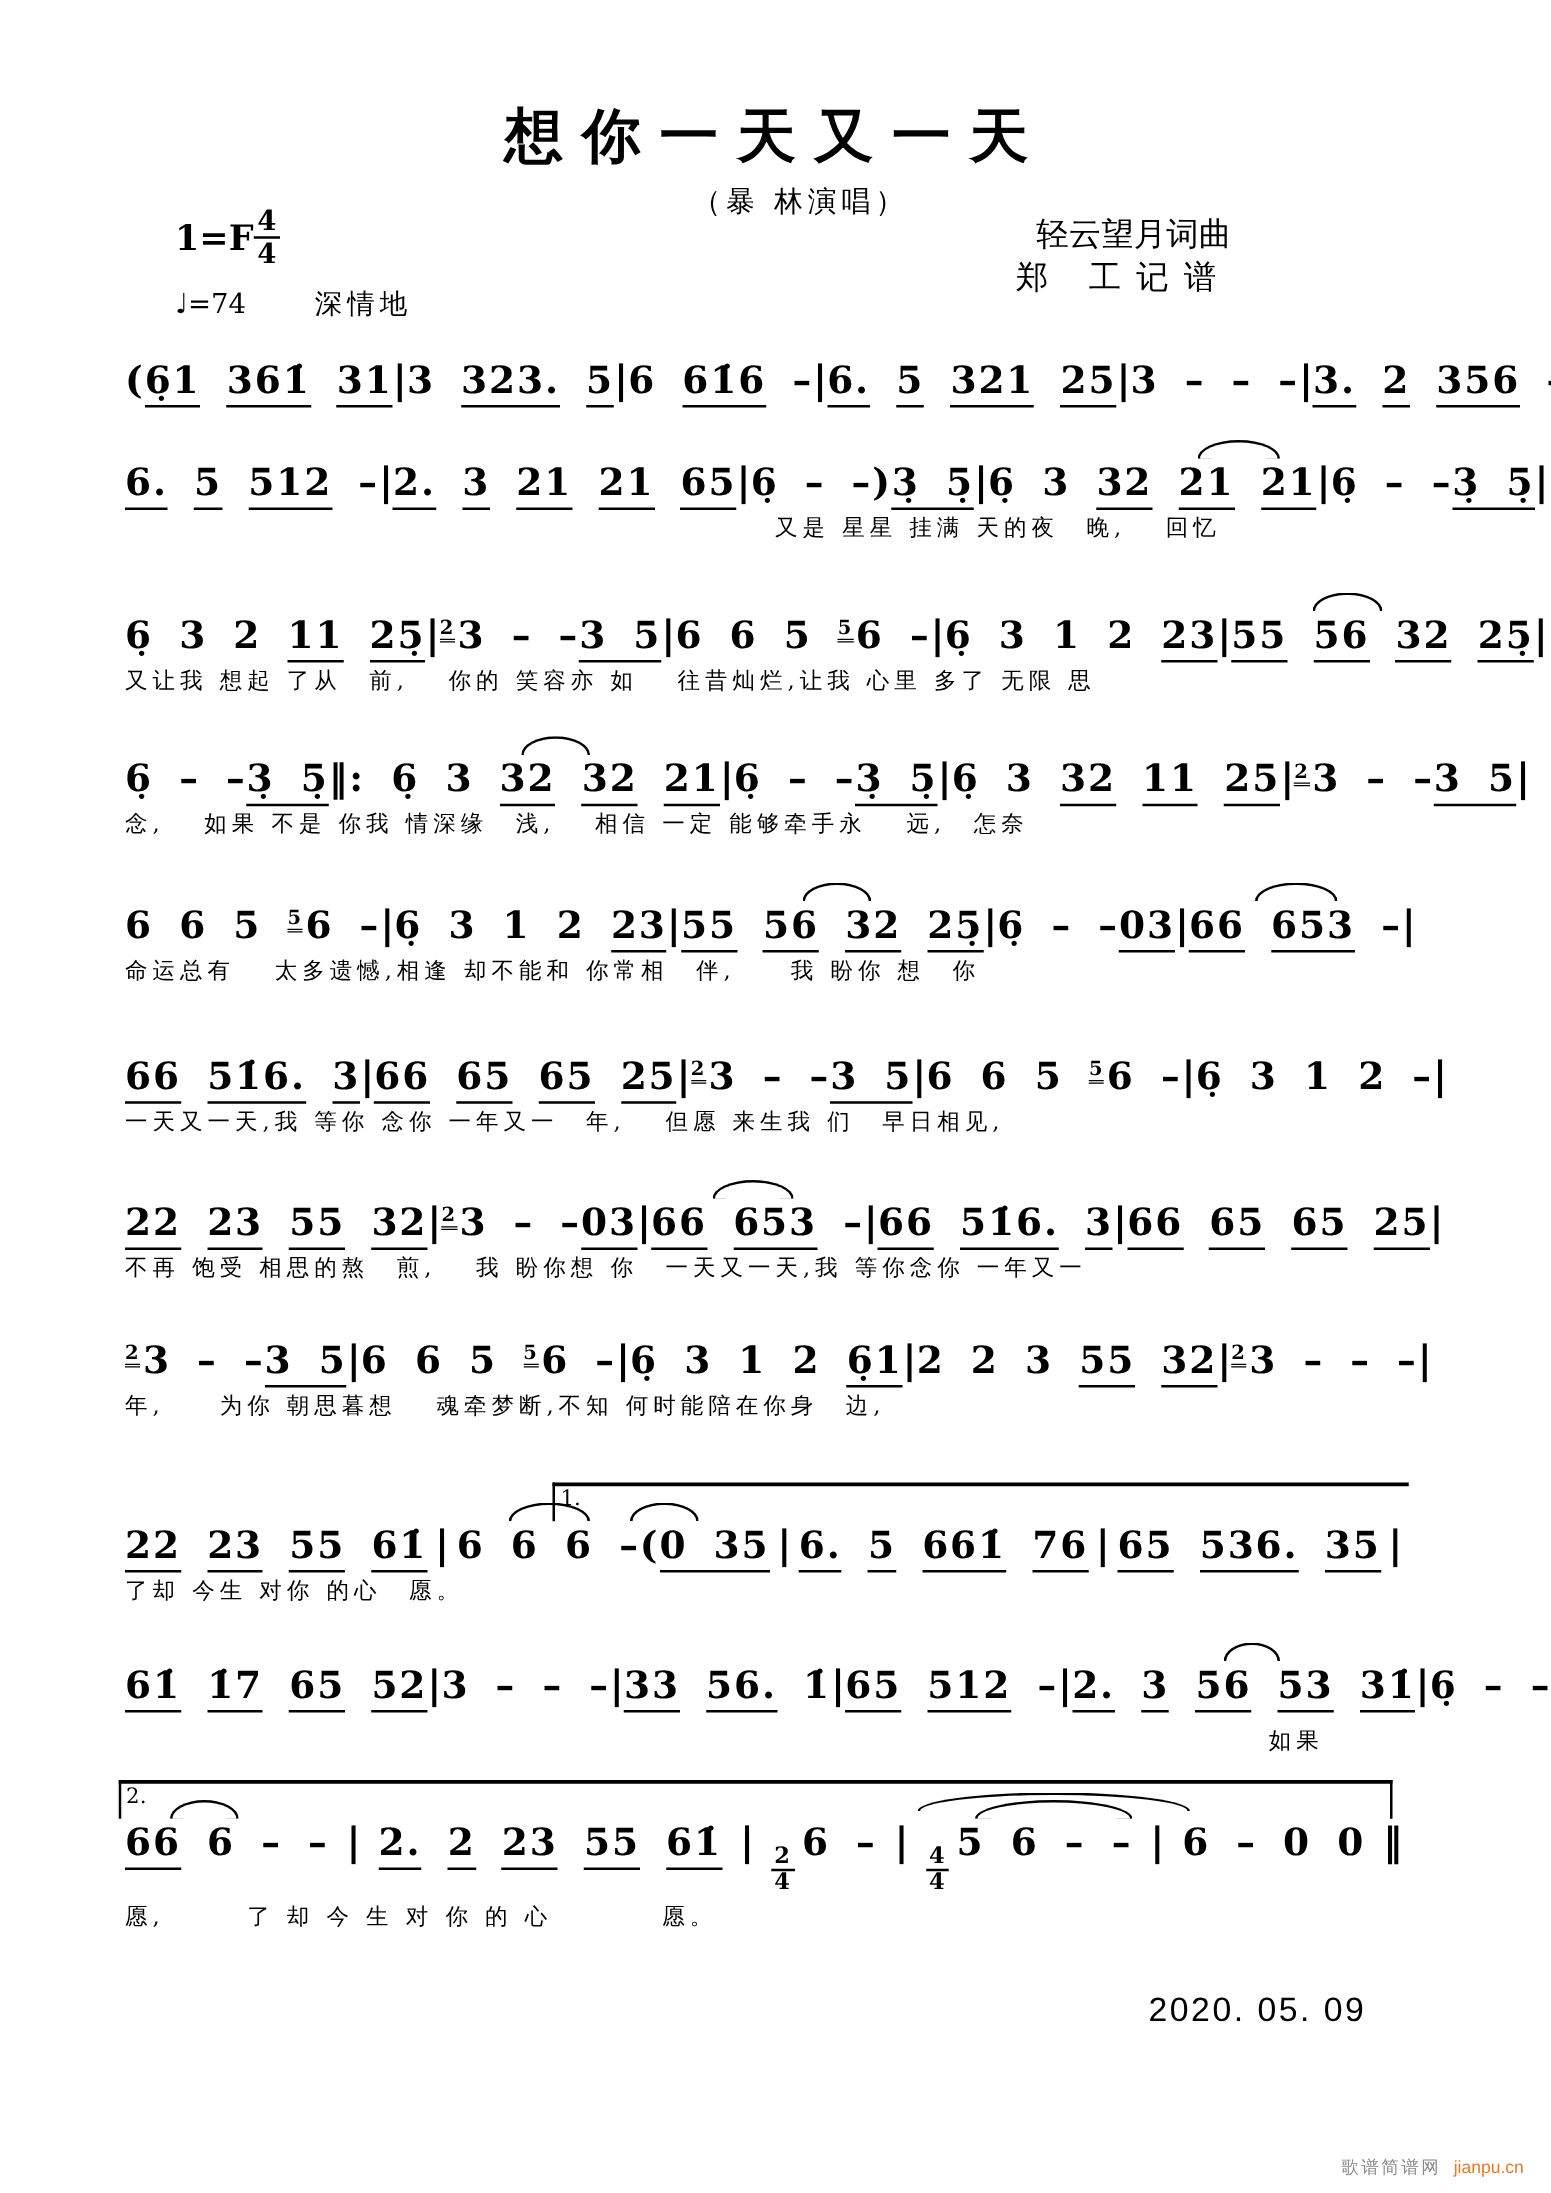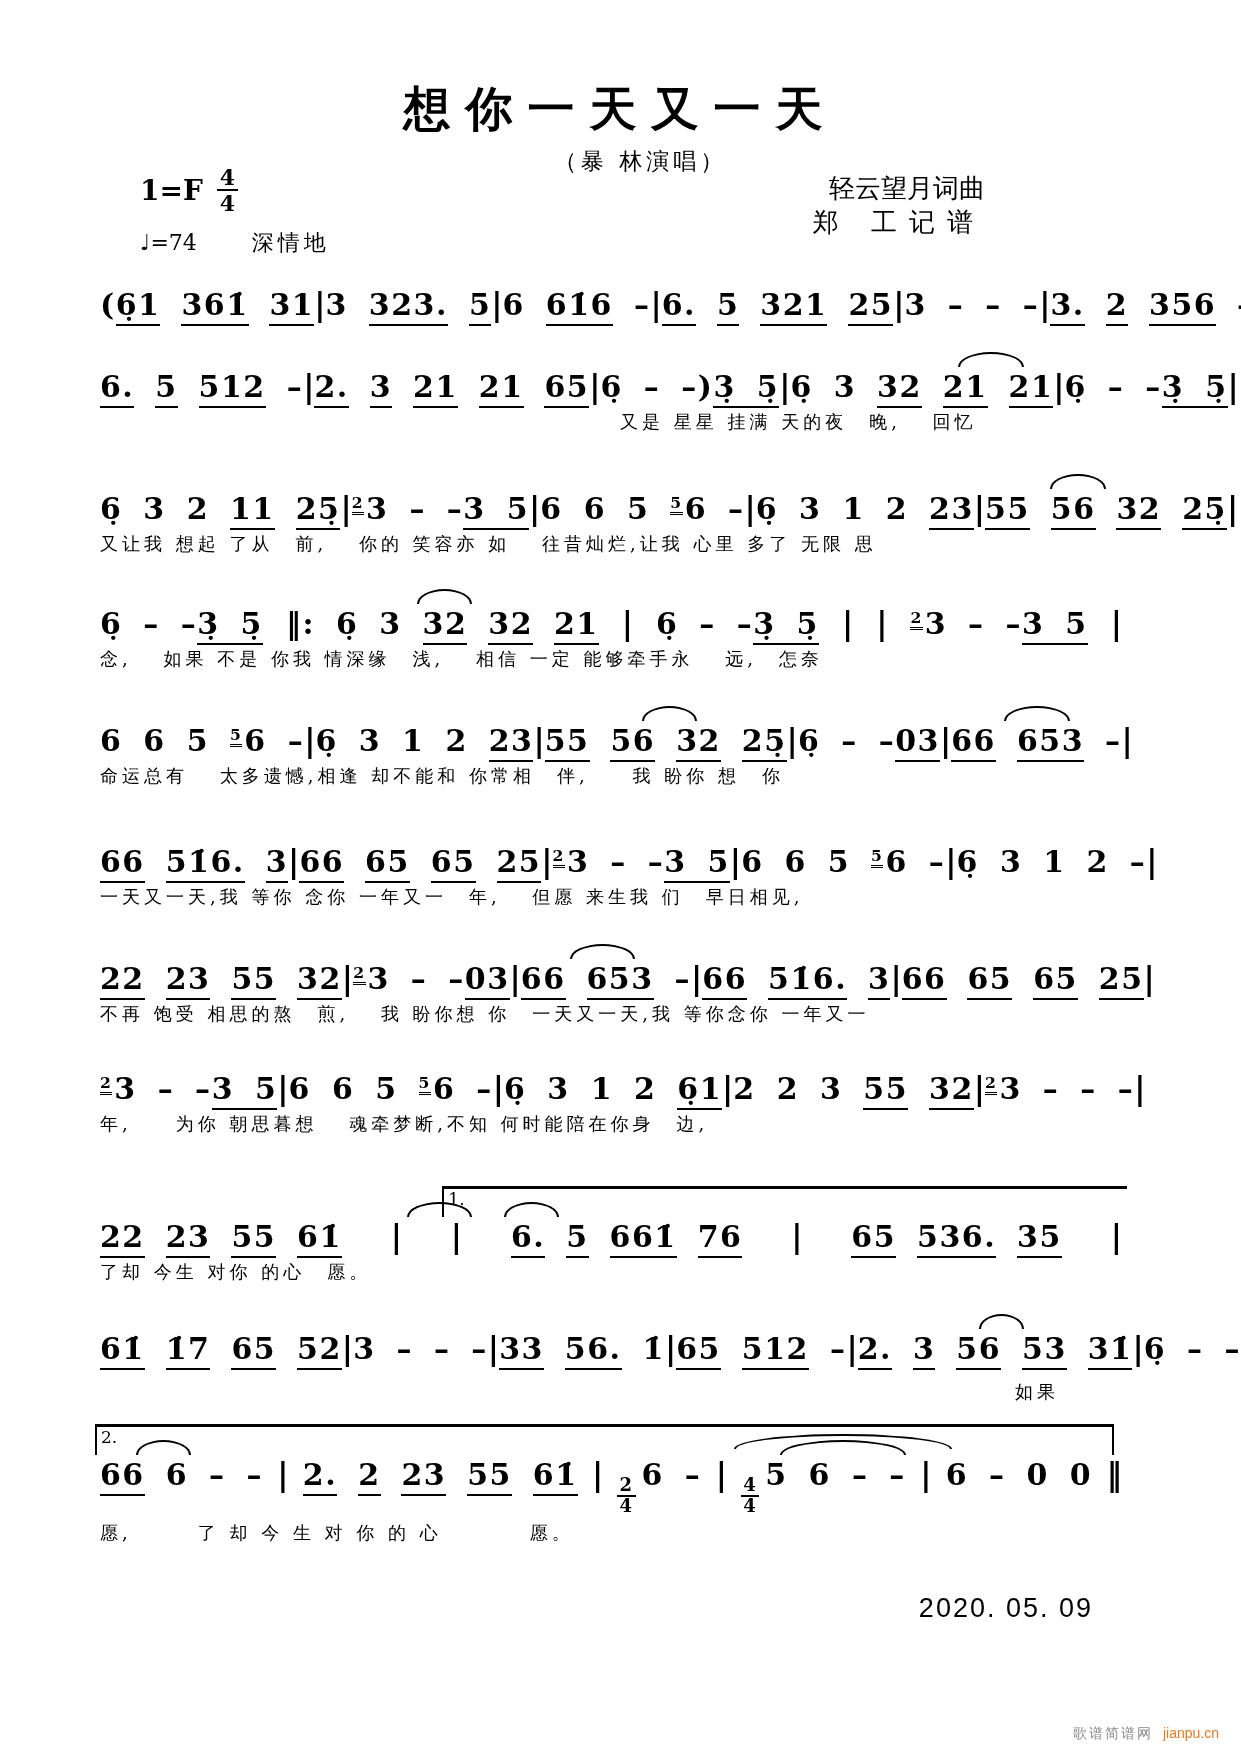--- a/index.html
+++ b/index.html
@@ -4,21 +4,21 @@
 <style>
   html,body{margin:0;padding:0;background:#fff;}
   .page{position:relative;width:1241px;height:1754px;background:#fff;color:#000;
         font-family:"DejaVu Serif",serif;overflow:hidden;}
   
   .title{position:absolute;top:78px;left:0;width:100%;text-align:center;
          font-size:47px;font-weight:bold;letter-spacing:15px;}
   .subtitle{position:absolute;top:146px;left:0;width:100%;text-align:center;
             font-size:23px;letter-spacing:4px;padding-left:20px;}
   .keysig{position:absolute;top:166px;left:140px;font-size:28px;font-weight:bold;
-          display:flex;align-items:center;gap:14px;}
+          display:flex;align-items:center;}
   .tsig{display:inline-flex;flex-direction:column;text-align:center;font-size:22px;
         line-height:1.0;font-weight:bold;}
   .tsig span:first-child{border-bottom:2px solid #000;padding:0 3px 1px;}
   .tsig span:last-child{padding-top:1px;}
   .temporow{position:absolute;top:228px;left:140px;font-size:22px;}
   .temporow .expr{margin-left:48px;letter-spacing:4px;text-align:right;}
   .credits{position:absolute;top:172px;right:256px;text-align:right;font-size:26px;line-height:1.3;}
   .credits .c2{letter-spacing:12px;margin-left:33px;}
   
   .system{position:absolute;left:100px;width:1022px;}
@@ -122,20 +122,21 @@
     <div class="lyrics">又让我 想起 了从　前,　 你的 笑容亦 如　 往昔灿烂,让我 心里 多了 无限 思</div>
   </div>
 
   <div class="system" style="top:605px">
     <div class="notation">
         <span class="ms">6̣ – –<span class="bm">3̣ 5̣</span></span>
         <span class="ms">‖: 6̣ 3 <span class="bm">32</span> <span class="bm">32</span> <span class="bm">21</span></span>
         <span class="bl">|</span>
         <span class="ms">6̣ – –<span class="bm">3̣ 5̣</span></span>
         <span class="bl">|</span>
+        <span class="ms">6̣ 3 <span class="bm">32</span> <span class="bm">11</span> <span class="bm">25</span></span>
         <span class="bl">|</span>
         <span class="ms"><sup class="gr">2</sup>3 – –<span class="bm">3 5</span></span>
         <span class="bl">|</span>
       <div class="arc" style="left:31%;width:5%"></div>
     </div>
     <div class="lyrics">念,　 如果 不是 你我 情深缘　浅,　 相信 一定 能够牵手永　 远,　怎奈</div>
   </div>
 
   <div class="system" style="top:722px">
     <div class="notation">
@@ -201,20 +202,21 @@
         <span class="ms"><sup class="gr">2</sup>3 – – –</span>
         <span class="bl">|</span>
       </div>
     <div class="lyrics">年,　　为你 朝思暮想　 魂牵梦断,不知 何时能陪在你身　边,</div>
   </div>
 
   <div class="system" style="top:1218px">
     <div class="notation">
         <span class="ms"><span class="bm">22</span> <span class="bm">23</span> <span class="bm">55</span> <span class="bm">61̇</span></span>
         <span class="bl">|</span>
+        <span class="ms">6 6 6 –(<span class="bm">0 35</span></span>
         <span class="bl">|</span>
         <span class="ms"><span class="bm">6.</span> <span class="bm">5</span> <span class="bm">661̇</span> <span class="bm">76</span></span>
         <span class="bl">|</span>
         <span class="ms"><span class="bm">65</span> <span class="bm">536.</span> <span class="bm">35</span></span>
         <span class="bl">|</span>
       <div class="volta v1">
         <span class="vlabel">1.</span>
       </div>
       <div class="arc" style="left:30%;width:6%"></div>
       <div class="arc" style="left:39.5%;width:5%"></div>

